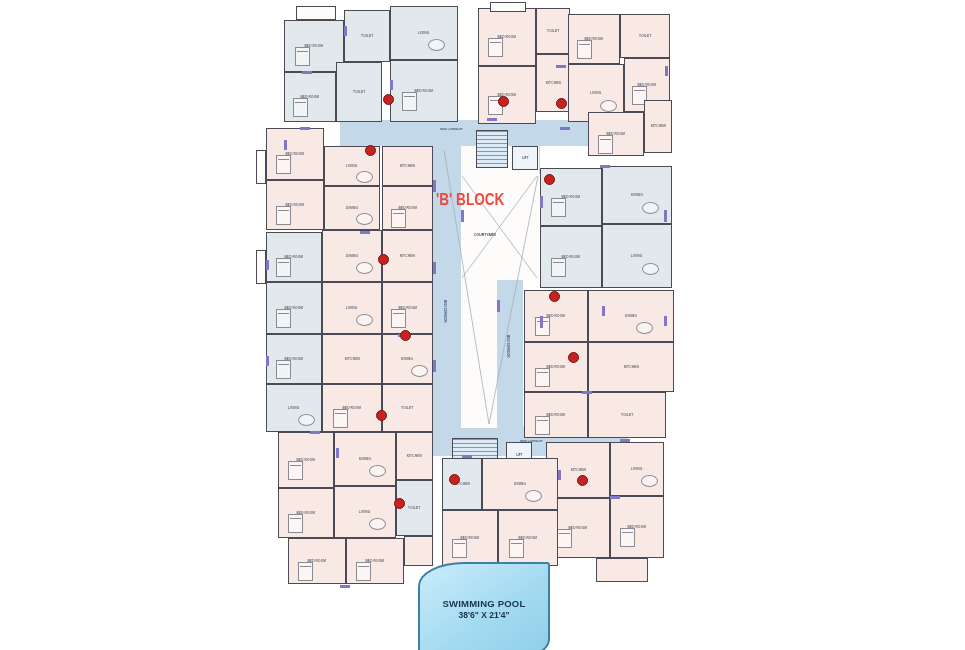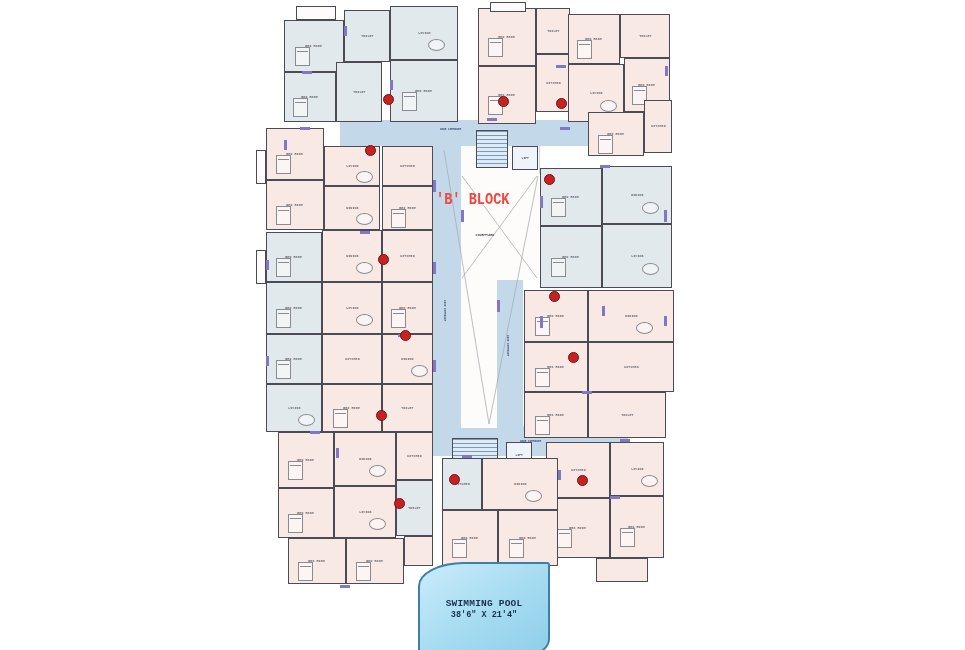--- a/index.html
+++ b/index.html
@@ -1,17 +1,17 @@
 <!DOCTYPE html>
 <html><head>
 <meta charset="utf-8">
 <style>
   html,body{margin:0;padding:0;background:#ffffff;}
   #stage{position:relative;width:965px;height:650px;background:#ffffff;overflow:hidden;
-         font-family:Liberation Mono, monospace;}
+         font-family:Liberation Sans, sans-serif;}
   #plan{position:absolute;left:0;top:0;width:965px;height:650px;filter:blur(.25px);}
   .corridor{position:absolute;background:#c3d9ea;}
   .court{position:absolute;background:#fdfcfa;}
   .room{position:absolute;border:1px solid #4c4a54;display:flex;align-items:center;justify-content:center;box-sizing:border-box;}
   .room span{font-size:6.4px;line-height:6.5px;color:#6a6a74;transform:scale(.5);transform-origin:center;
              white-space:nowrap;text-align:center;font-weight:bold;letter-spacing:.3px;}
   .bedf{position:absolute;width:13px;height:17px;border:1px solid #8a8a92;background:rgba(255,255,255,.55);}
   .bedf:before{content:"";position:absolute;left:1px;right:1px;top:3px;border-top:1px solid #8a8a92;}
   .tablef{position:absolute;width:15px;height:10px;border:1px solid #8a8a92;border-radius:50%;background:rgba(255,255,255,.5);}
   .stair{position:absolute;background:repeating-linear-gradient(180deg,#7d99b5 0 1px,#dcebf6 1px 4px);

